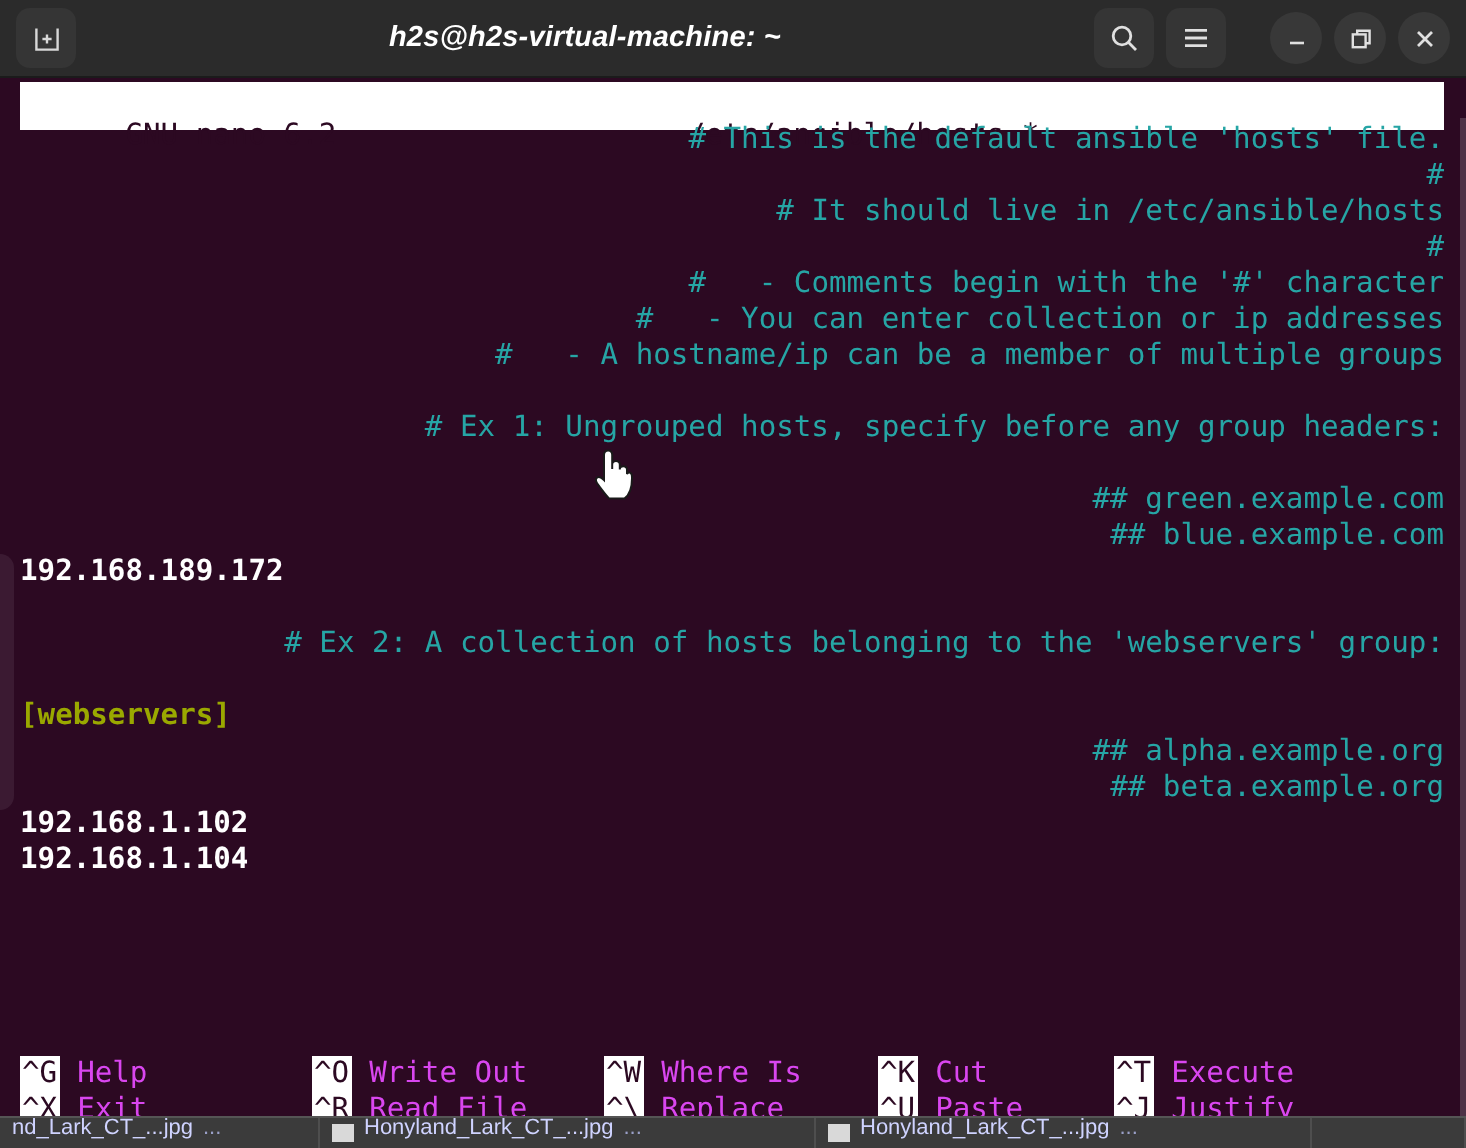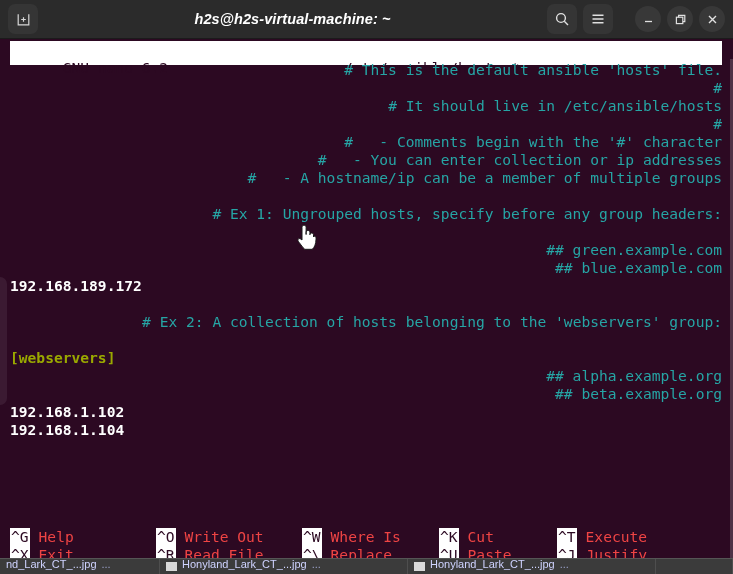--- a/index.html
+++ b/index.html
@@ -138,21 +138,21 @@
   .sc-cell.w2 { width: 146px; }
   .sc-cell.w3 { width: 137px; }
   .sc-cell.w4 { width: 118px; }
   .sc-cell.w5 { width: 150px; }
   .sc-key {
     background: #ffffff;
     color: #2c0922;
     padding: 0 1px;
   }
   .sc-lbl {
-    color: #ef4444;
+    color: #d946ef;
     padding-left: 9px;
     text-align: center;
   }
 
   
   .scroll-left {
     position: absolute;
     left: -7px;
     top: 238px;
     width: 14px;

